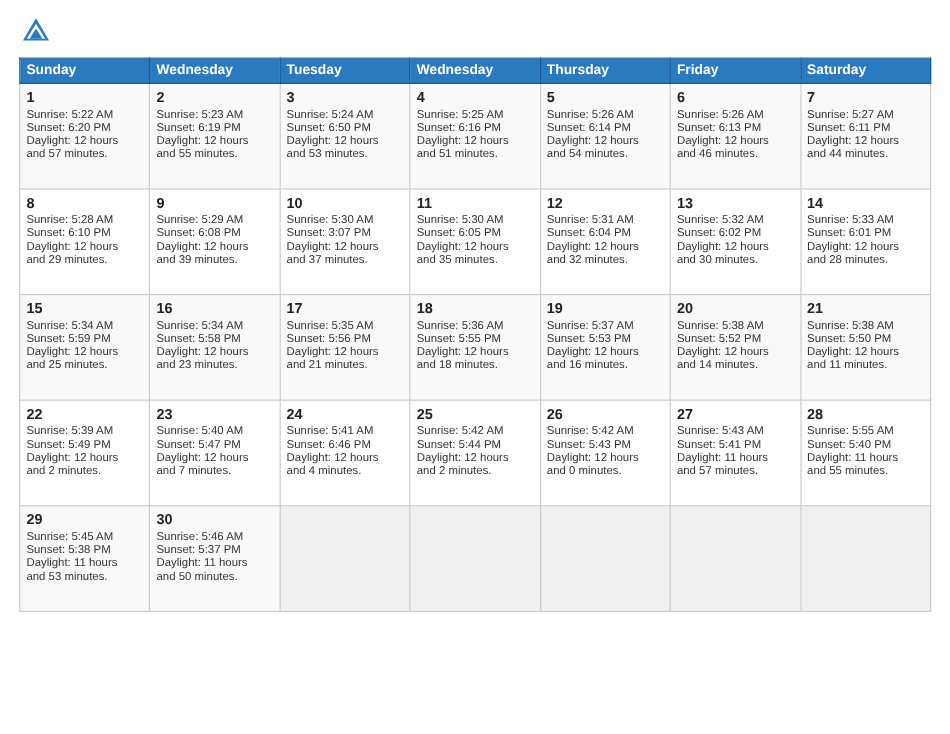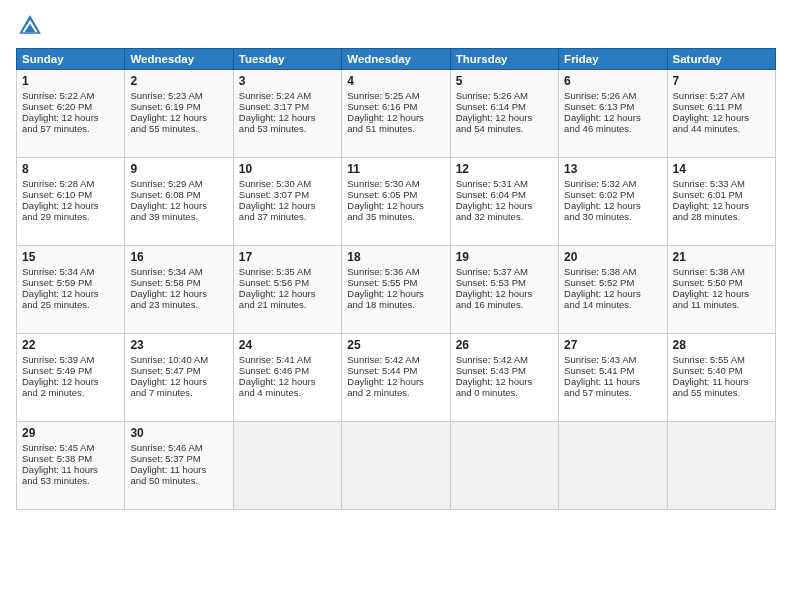--- a/index.html
+++ b/index.html
@@ -149,21 +149,21 @@
           <td>
             <span class="day-num">2</span>
             <div>Sunrise: 5:23 AM</div>
             <div>Sunset: 6:19 PM</div>
             <div>Daylight: 12 hours</div>
             <div>and 55 minutes.</div>
           </td>
           <td>
             <span class="day-num">3</span>
             <div>Sunrise: 5:24 AM</div>
-            <div>Sunset: 3:17 PM</div>
+            <div>Sunset: 6:50 PM</div>
             <div>Daylight: 12 hours</div>
             <div>and 53 minutes.</div>
           </td>
           <td>
             <span class="day-num">4</span>
             <div>Sunrise: 5:25 AM</div>
             <div>Sunset: 6:16 PM</div>
             <div>Daylight: 12 hours</div>
             <div>and 51 minutes.</div>
           </td>
@@ -294,21 +294,21 @@
         <tr>
           <td>
             <span class="day-num">22</span>
             <div>Sunrise: 5:39 AM</div>
             <div>Sunset: 5:49 PM</div>
             <div>Daylight: 12 hours</div>
             <div>and 2 minutes.</div>
           </td>
           <td>
             <span class="day-num">23</span>
-            <div>Sunrise: 10:40 AM</div>
+            <div>Sunrise: 5:40 AM</div>
             <div>Sunset: 5:47 PM</div>
             <div>Daylight: 12 hours</div>
             <div>and 7 minutes.</div>
           </td>
           <td>
             <span class="day-num">24</span>
             <div>Sunrise: 5:41 AM</div>
             <div>Sunset: 6:46 PM</div>
             <div>Daylight: 12 hours</div>
             <div>and 4 minutes.</div>

